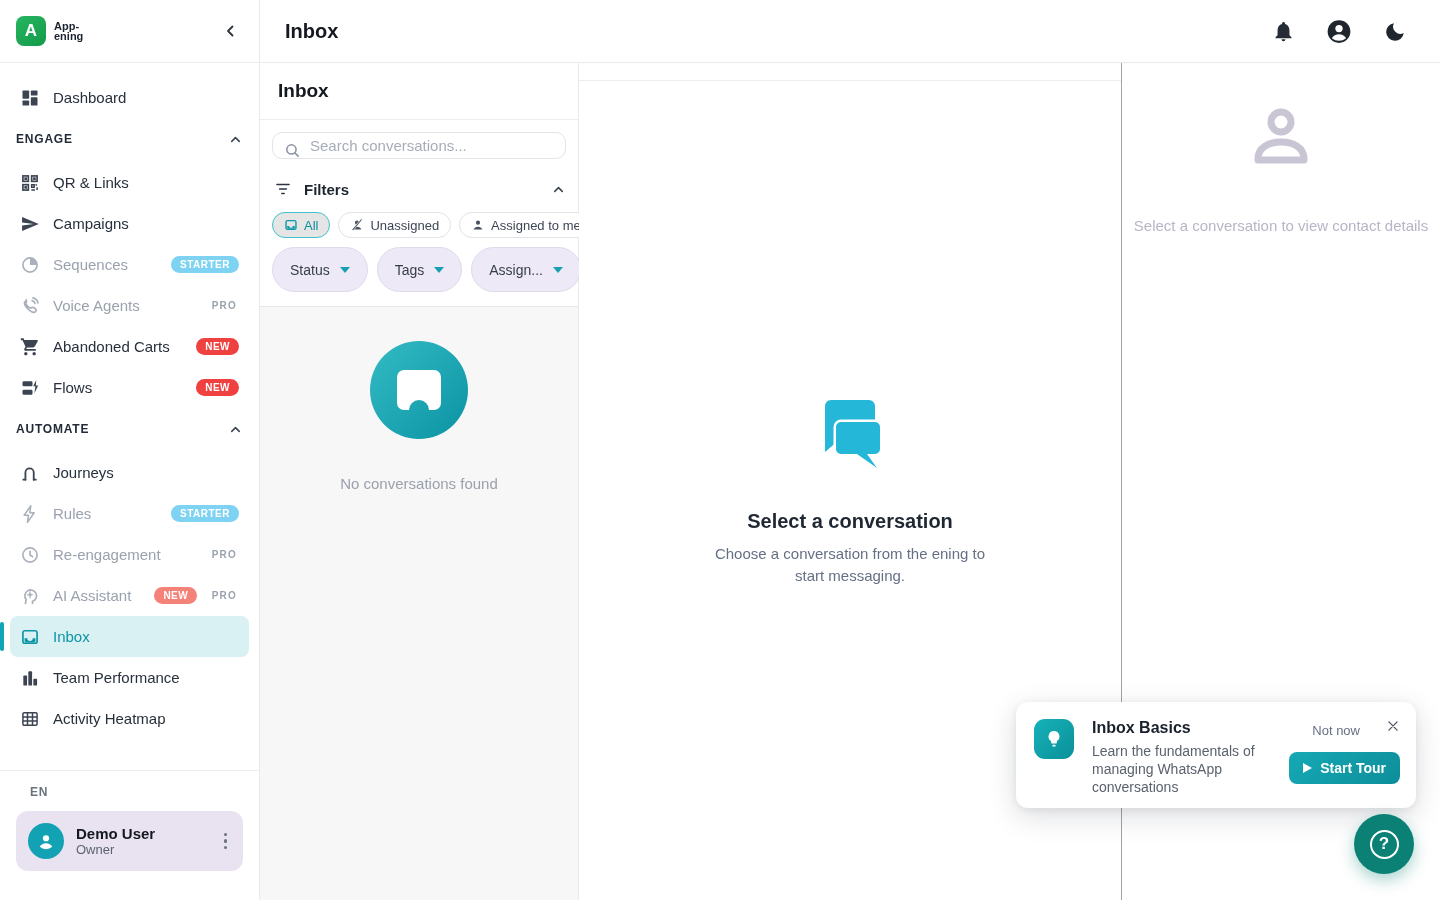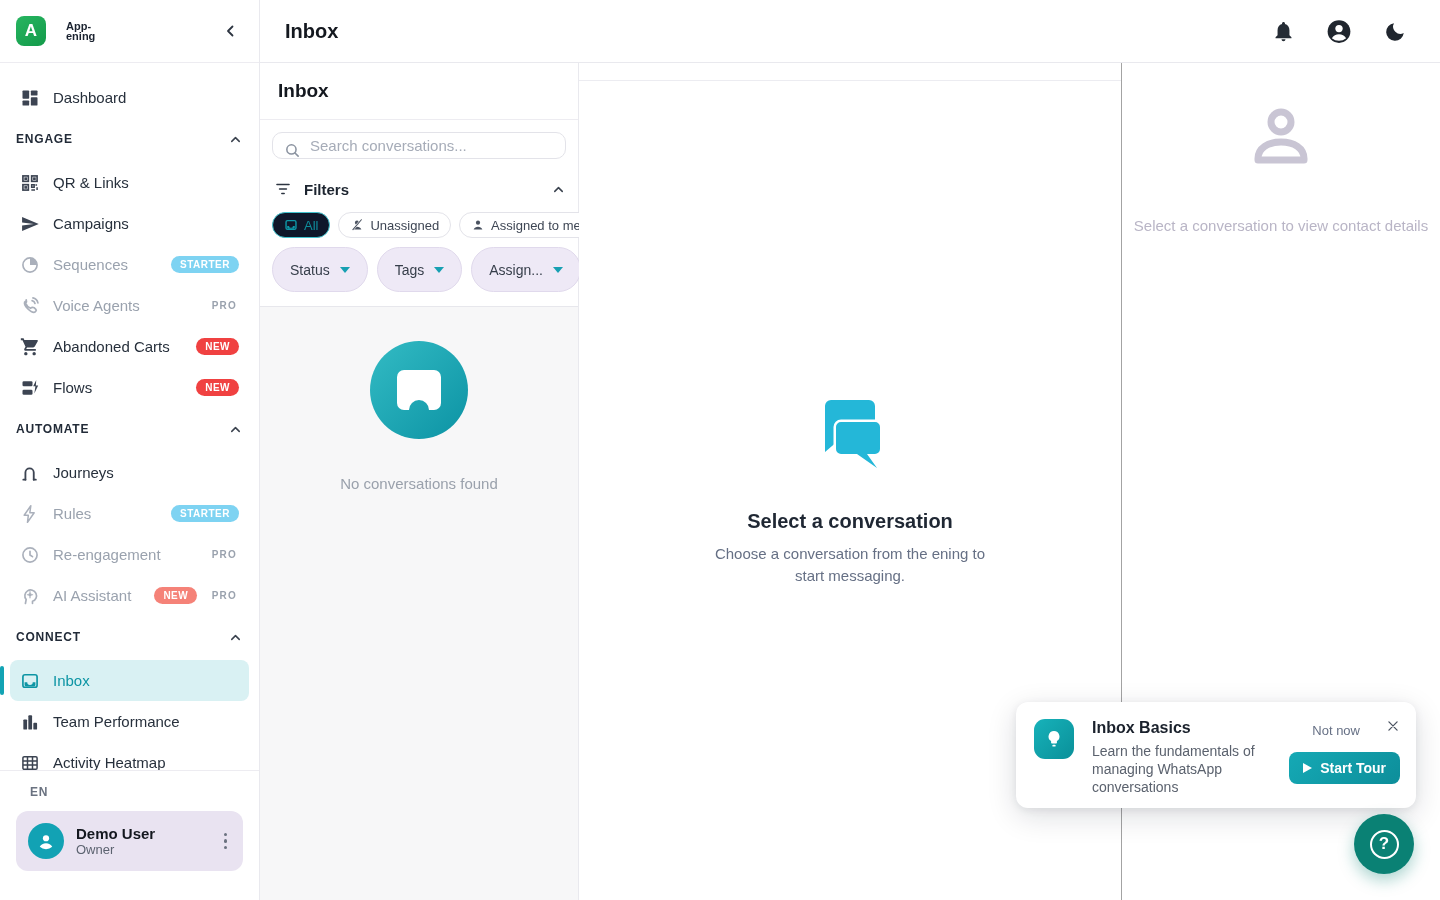--- a/index.html
+++ b/index.html
@@ -9,21 +9,21 @@
 
   
   .sidebar { position:absolute; left:0; top:0; width:260px; height:900px;
     border-right:1px solid #e9e9ee; background:#fff; }
   .side-head { height:63px; border-bottom:1px solid #edecf1; display:flex;
     align-items:center; padding:0 14px 0 16px; }
   .logo-sq { width:30px; height:30px; border-radius:8px;
     background:linear-gradient(145deg,#27b560,#139a4a); color:#fff;
     display:flex; align-items:center; justify-content:center;
     font-weight:bold; font-size:17px; }
-  .logo-txt { margin-left:20px; font-size:11px; font-weight:bold; line-height:10px; color:#1b2330; }
+  .logo-txt { margin-left:8px; font-size:11px; font-weight:bold; line-height:10px; color:#1b2330; }
   .collapse-btn { margin-left:auto; width:28px; height:28px; display:flex;
     align-items:center; justify-content:center; cursor:pointer; color:#2c3440; background:none; border:none; }
   .side-nav { padding:14px 10px 0; height:707px; overflow:hidden; }
   .nav-item { height:41px; display:flex; align-items:center; gap:13px;
     padding:0 10px; border-radius:8px; cursor:pointer; position:relative; }
   .nav-item .nicon { width:20px; height:20px; flex:0 0 20px; color:#3c4452; display:flex; }
   .nav-item .nicon svg { width:20px; height:20px; }
   .nav-item .nlabel { font-size:15px; color:#27303c; white-space:nowrap; }
   .nav-item.disabled .nlabel { color:#9aa2ae; }
   .nav-item.disabled .nicon { color:#aab0bb; }
@@ -82,21 +82,21 @@
   .filters-head { display:flex; align-items:center; height:28px; margin-bottom:9px; cursor:pointer; }
   .filters-head .ficon { color:#2c3440; display:flex; margin-left:2px; }
   .filters-head .flabel { margin-left:12px; font-size:15px; font-weight:bold; color:#1d2530; }
   .filters-head .fchev { margin-left:auto; color:#3a424e; display:flex; }
   .chip-row { display:flex; gap:8px; margin-bottom:9px; }
   .chip { height:26px; display:flex; align-items:center; gap:6px; padding:0 11px;
     border-radius:999px; border:1px solid #e3e3e9; background:#fff; font-size:13px;
     color:#3e4654; cursor:pointer; white-space:nowrap;
     font-family:"Liberation Sans", sans-serif; }
   .chip .cicon { display:flex; color:#4a5260; }
-  .chip.selected { background:#0f172a; border:1.5px solid #41c2cd; color:#0e8e9d; }
+  .chip.selected { background:#e5e5e5; border:1.5px solid #41c2cd; color:#0e8e9d; }
   .chip.selected .cicon { color:#0e98a8; }
   .drop-row { display:flex; gap:9px; }
   .dropchip { height:45px; display:flex; align-items:center; justify-content:center; gap:10px;
     padding:0 17px; border-radius:23px; background:#eee9f6; border:1px solid #e0d9ec;
     font-size:14px; color:#363e4a; cursor:pointer; font-family:"Liberation Sans", sans-serif; }
   .caret { width:0; height:0; border-left:5.5px solid transparent; border-right:5.5px solid transparent;
     border-top:6.5px solid #17a0b2; }
   .lp-empty { flex:1; border-top:1px solid #e7e7ec; background:#f7f7f8;
     display:flex; flex-direction:column; align-items:center; padding-top:34px; }
   .lp-empty-text { margin-top:36px; font-size:15px; color:#9aa1ac; }
@@ -290,28 +290,20 @@
               <path d="M15 21v-2.6a7 7 0 1 0-7.6-2.2L6.5 21"></path>
               <circle cx="12" cy="10.5" r="2" fill="currentColor" stroke="none"></circle>
               <path d="M12 6.8v1.4M12 12.8v1.4M8.8 10.5h1.4M13.8 10.5h1.4" stroke-width="1.4"></path>
             </svg>
         </span>
         <span class="nlabel">AI Assistant</span>
         <span class="badge new-soft">NEW</span>
         <span class="protag after-badge">PRO</span>
       </div>
 
-      <div class="sec-head">
-        <span class="slabel">CONNECT</span>
-        <span class="schev">
-          <svg width="15" height="15" viewBox="0 0 24 24" fill="none" stroke="currentColor" stroke-width="2.4" stroke-linecap="round" stroke-linejoin="round">
-              <polyline points="6,15 12,9 18,15"></polyline>
-            </svg>
-        </span>
-      </div>
       <div class="nav-item active">
         <span class="nicon">
           <svg viewBox="0 0 24 24" fill="none" stroke="currentColor" stroke-width="2">
               <rect x="3.5" y="4.5" width="17" height="15" rx="2.5"></rect>
               <path d="M5.5 13.5h3.2a3.3 3.3 0 0 0 6.6 0h3.2v3.3a1.7 1.7 0 0 1-1.7 1.7H7.2a1.7 1.7 0 0 1-1.7-1.7z" fill="currentColor" stroke="none"></path>
             </svg>
         </span>
         <span class="nlabel">Inbox</span>
       </div>
       <div class="nav-item">

